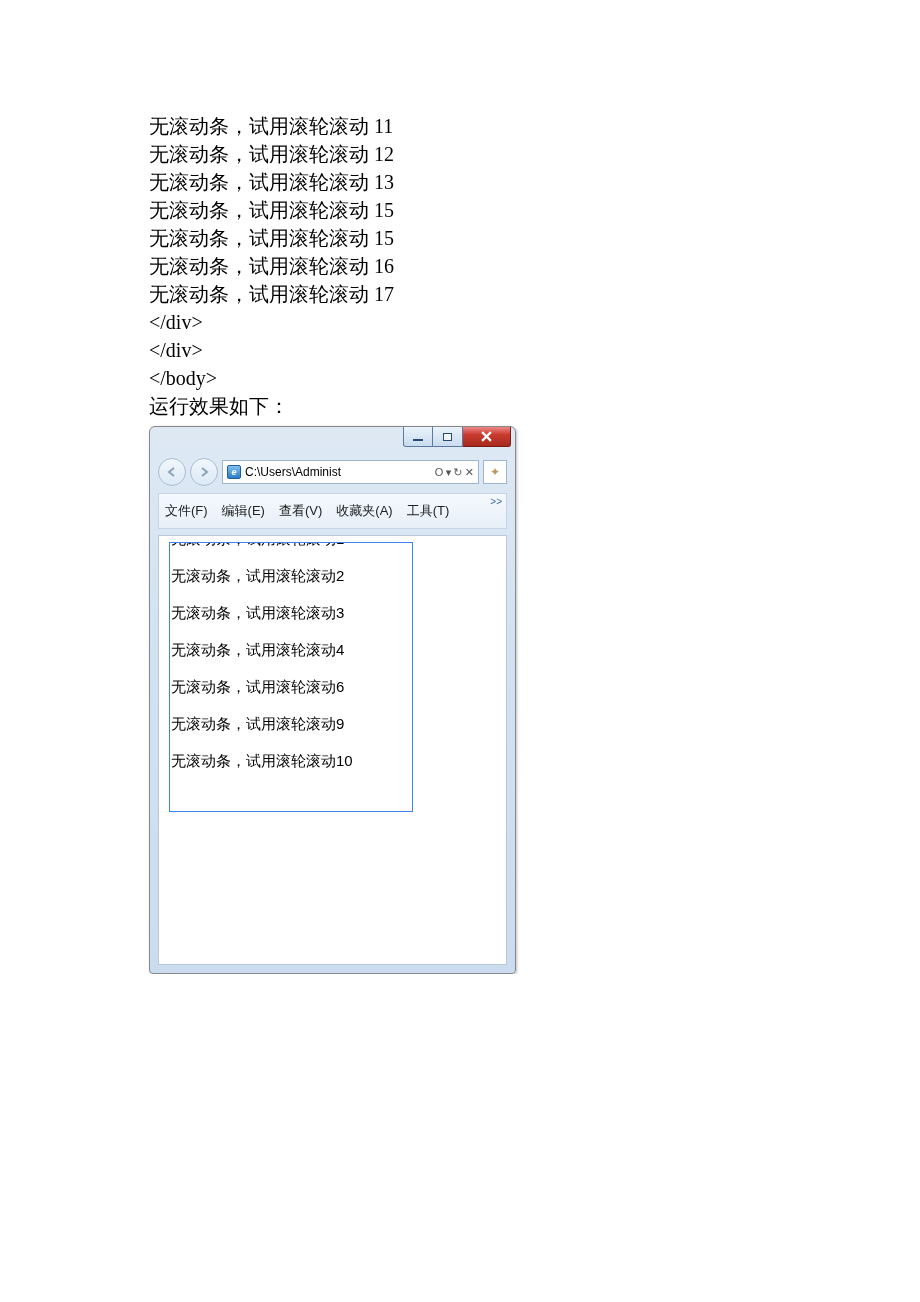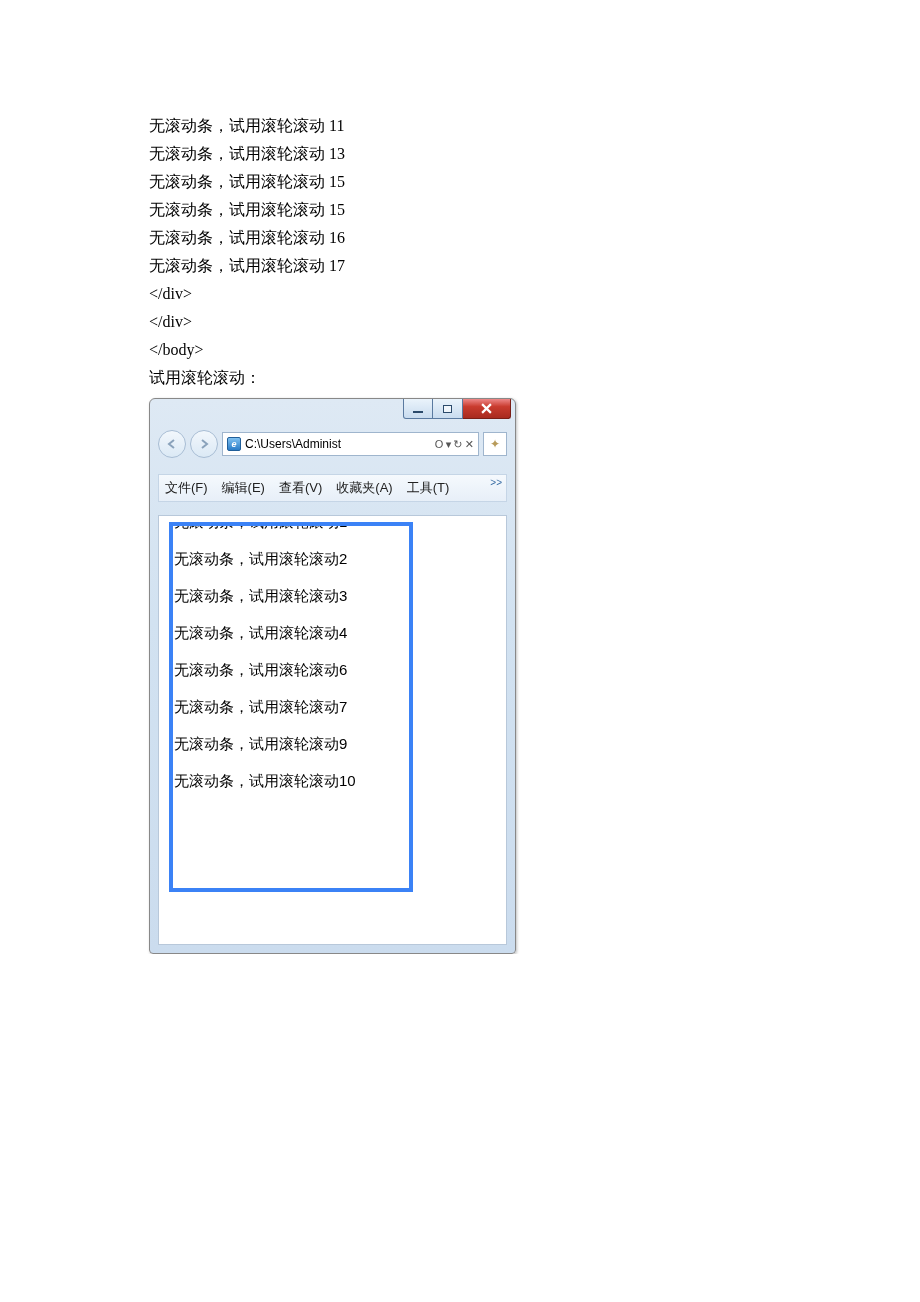--- a/index.html
+++ b/index.html
@@ -10,21 +10,21 @@
     font-family: SimSun, "Songti SC", serif;
     font-size: 16px;
     color: #000;
     width: 920px;
   }
   .page {
     padding: 112px 0 0 149px;
   }
   .code-line {
     line-height: 28px;
-    font-size: 16px;
+    font-size: 20px;
     white-space: pre;
   }
   .window-wrap {
     margin-top: 6px;
     width: 367px;
     border: 1px solid #888;
     border-radius: 6px 6px 4px 4px;
     background: linear-gradient(#dee9f4, #d2e2f1 40%, #cbdcee);
     box-shadow: 1px 1px 3px rgba(0,0,0,0.25);
     overflow: hidden;
@@ -136,22 +136,22 @@
     height: 24px;
     background: #fff;
     border: 1px solid #9fb5cd;
     display: flex;
     align-items: center;
     justify-content: center;
     color: #b89b5a;
     font-size: 12px;
   }
   .menubar {
-    margin: 13px 8px;
-    height: 28px;
+    margin: 4px 8px;
+    height: 36px;
     background: linear-gradient(#f5f9fd, #e7eff8);
     border: 1px solid #c5d5e6;
     display: flex;
     align-items: center;
     font-family: SimSun, sans-serif;
     font-size: 13px;
     color: #222;
     padding: 12px 6px;
     gap: 14px;
     position: relative;
@@ -166,23 +166,23 @@
   }
   .client {
     margin: 6px 8px 8px 8px;
     background: #fff;
     border: 1px solid #b8c8da;
     height: 430px;
     padding: 6px 10px 6px 10px;
     position: relative;
   }
   .scroll-box {
-    border: 4px solid #3b82f6;
+    border: 1px solid #3b82f6;
     width: 244px;
-    height: 370px;
+    height: 270px;
     overflow: hidden;
     position: relative;
   }
   .scroll-inner {
     position: relative;
     top: -23px;
   }
   .scroll-line {
     font-family: SimSun, sans-serif;
     font-size: 15px;
@@ -191,29 +191,30 @@
     padding-left: 1px;
   }
 </style>
 </head>
 <body>
 
 <div class="page">
 
   <div>
     <div class="code-line">无滚动条，试用滚轮滚动 11</div>
+    <div class="code-line">无滚动条，试用滚轮滚动 12</div>
     <div class="code-line">无滚动条，试用滚轮滚动 13</div>
     <div class="code-line">无滚动条，试用滚轮滚动 15</div>
     <div class="code-line">无滚动条，试用滚轮滚动 15</div>
     <div class="code-line">无滚动条，试用滚轮滚动 16</div>
     <div class="code-line">无滚动条，试用滚轮滚动 17</div>
     <div class="code-line">&lt;/div&gt;</div>
     <div class="code-line">&lt;/div&gt;</div>
     <div class="code-line">&lt;/body&gt;</div>
-    <div class="code-line">试用滚轮滚动：</div>
+    <div class="code-line">运行效果如下：</div>
   </div>
 
   <div class="window-wrap">
     <div class="titlebar">
       <div class="win-btns">
         <div class="win-btn min">
             <div class="min-dash"></div>
           </div>
         <div class="win-btn max">
             <div class="max-rect"></div>
@@ -257,21 +258,20 @@
     </div>
 
     <div class="client">
       <div class="scroll-box">
         <div class="scroll-inner">
           <div class="scroll-line">无滚动条，试用滚轮滚动1</div>
           <div class="scroll-line">无滚动条，试用滚轮滚动2</div>
           <div class="scroll-line">无滚动条，试用滚轮滚动3</div>
           <div class="scroll-line">无滚动条，试用滚轮滚动4</div>
           <div class="scroll-line">无滚动条，试用滚轮滚动6</div>
-          <div class="scroll-line">无滚动条，试用滚轮滚动7</div>
           <div class="scroll-line">无滚动条，试用滚轮滚动9</div>
           <div class="scroll-line">无滚动条，试用滚轮滚动10</div>
         </div>
       </div>
     </div>
   </div>
 
 </div>
 
 </body></html>

